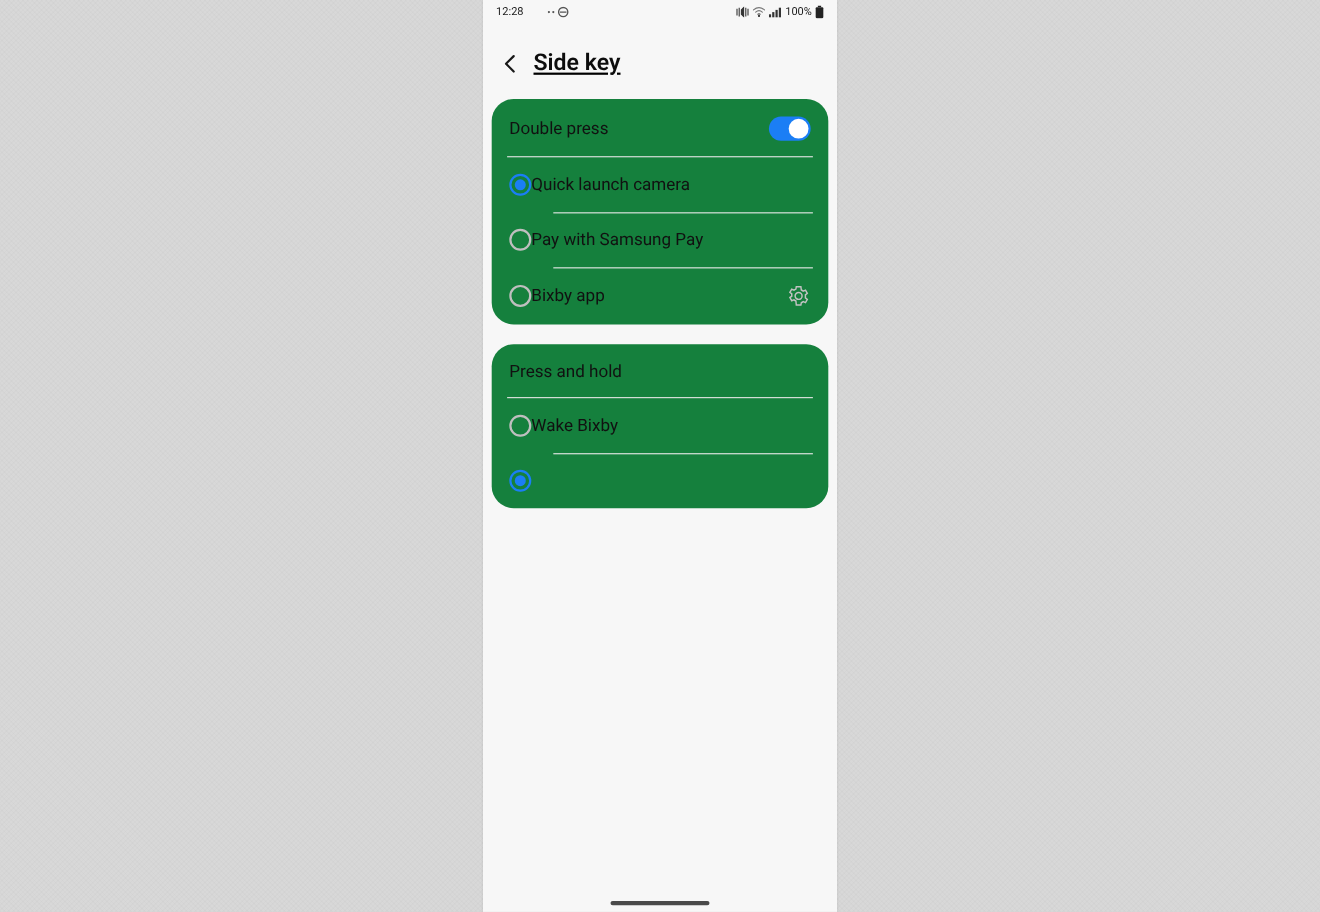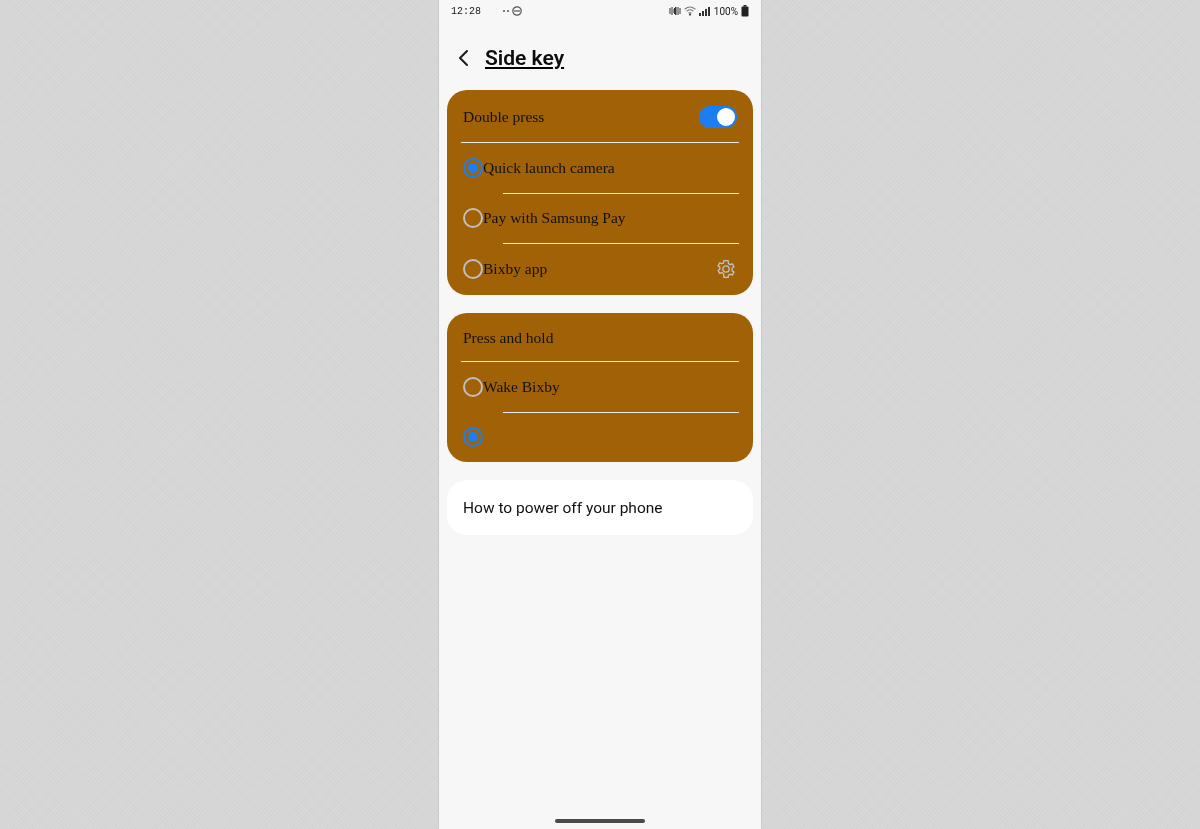--- a/index.html
+++ b/index.html
@@ -28,45 +28,44 @@
     
     .status-bar {
       height: 22px;
       display: flex;
       justify-content: space-between;
       align-items: center;
       padding: 0 12px;
       font-size: 10px;
       color: #1a1a1a;
     }
-    .status-left { display: flex; align-items: flex-start; gap: 20px; font-family: Liberation Mono, monospace; }
+    .status-left { display: flex; align-items: flex-start; gap: 20px; }
     .status-right { display: flex; align-items: center; gap: 3px; }
     .status-right svg { display: block; }
     
     .page-header {
       display: flex;
       align-items: center;
       padding: 24px 16px 20px 16px;
       gap: 12px;
       text-decoration: underline;
     }
     .page-title {
       font-size: 21px;
       font-weight: 600;
       color: #0d0d0d;
     }
     .back-btn svg { display: block; }
     
     .card {
-      background: #a16207;
+      background: #15803d;
       border-radius: 20px;
       margin: 0 8px 18px 8px;
       padding: 0;
       overflow: hidden;
-      font-family: Liberation Serif, serif;
     }
     .card-header-row {
       display: flex;
       align-items: center;
       justify-content: space-between;
       padding: 16px 16px 14px 16px;
     }
     .card-header-label {
       font-size: 15.5px;
       color: #111;
@@ -249,18 +248,15 @@
 
     <div class="radio-row">
       <span class="radio"></span>
       <span class="radio-label">Wake Bixby</span>
     </div>
     <div class="radio-row">
       <span class="radio selected"></span>
     </div>
   </div>
 
-  <div class="link-card">
-    <span class="link-label">How to power off your phone</span>
-  </div>
 
   <div class="home-indicator"></div>
 </div>
 
 </body></html>

